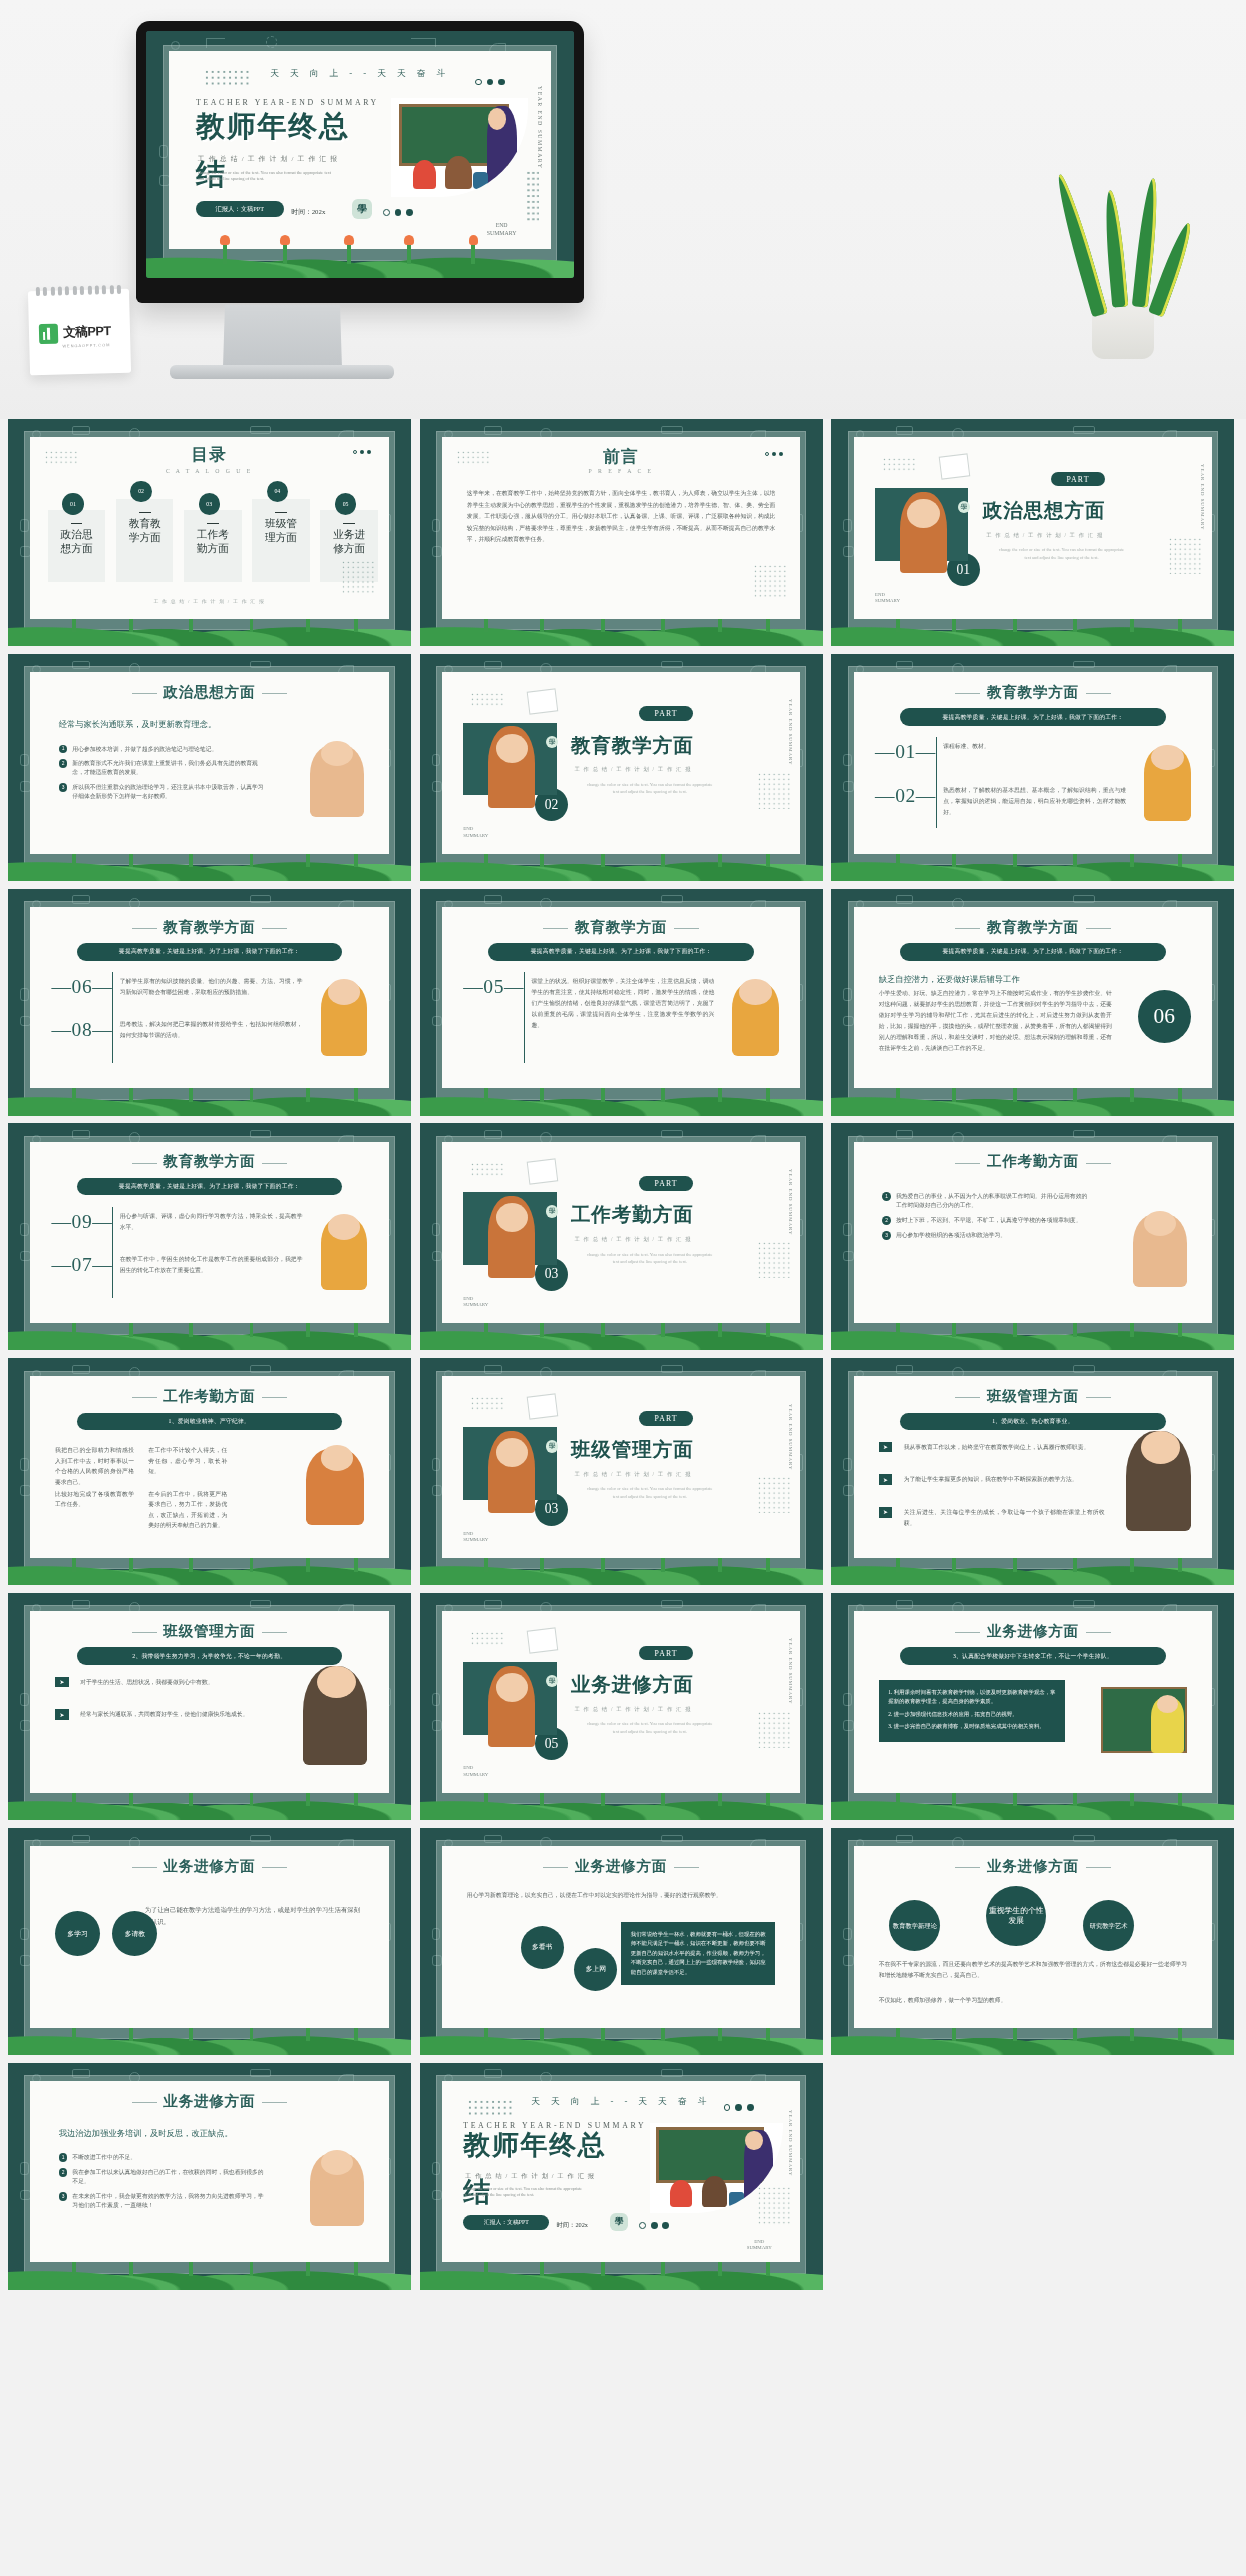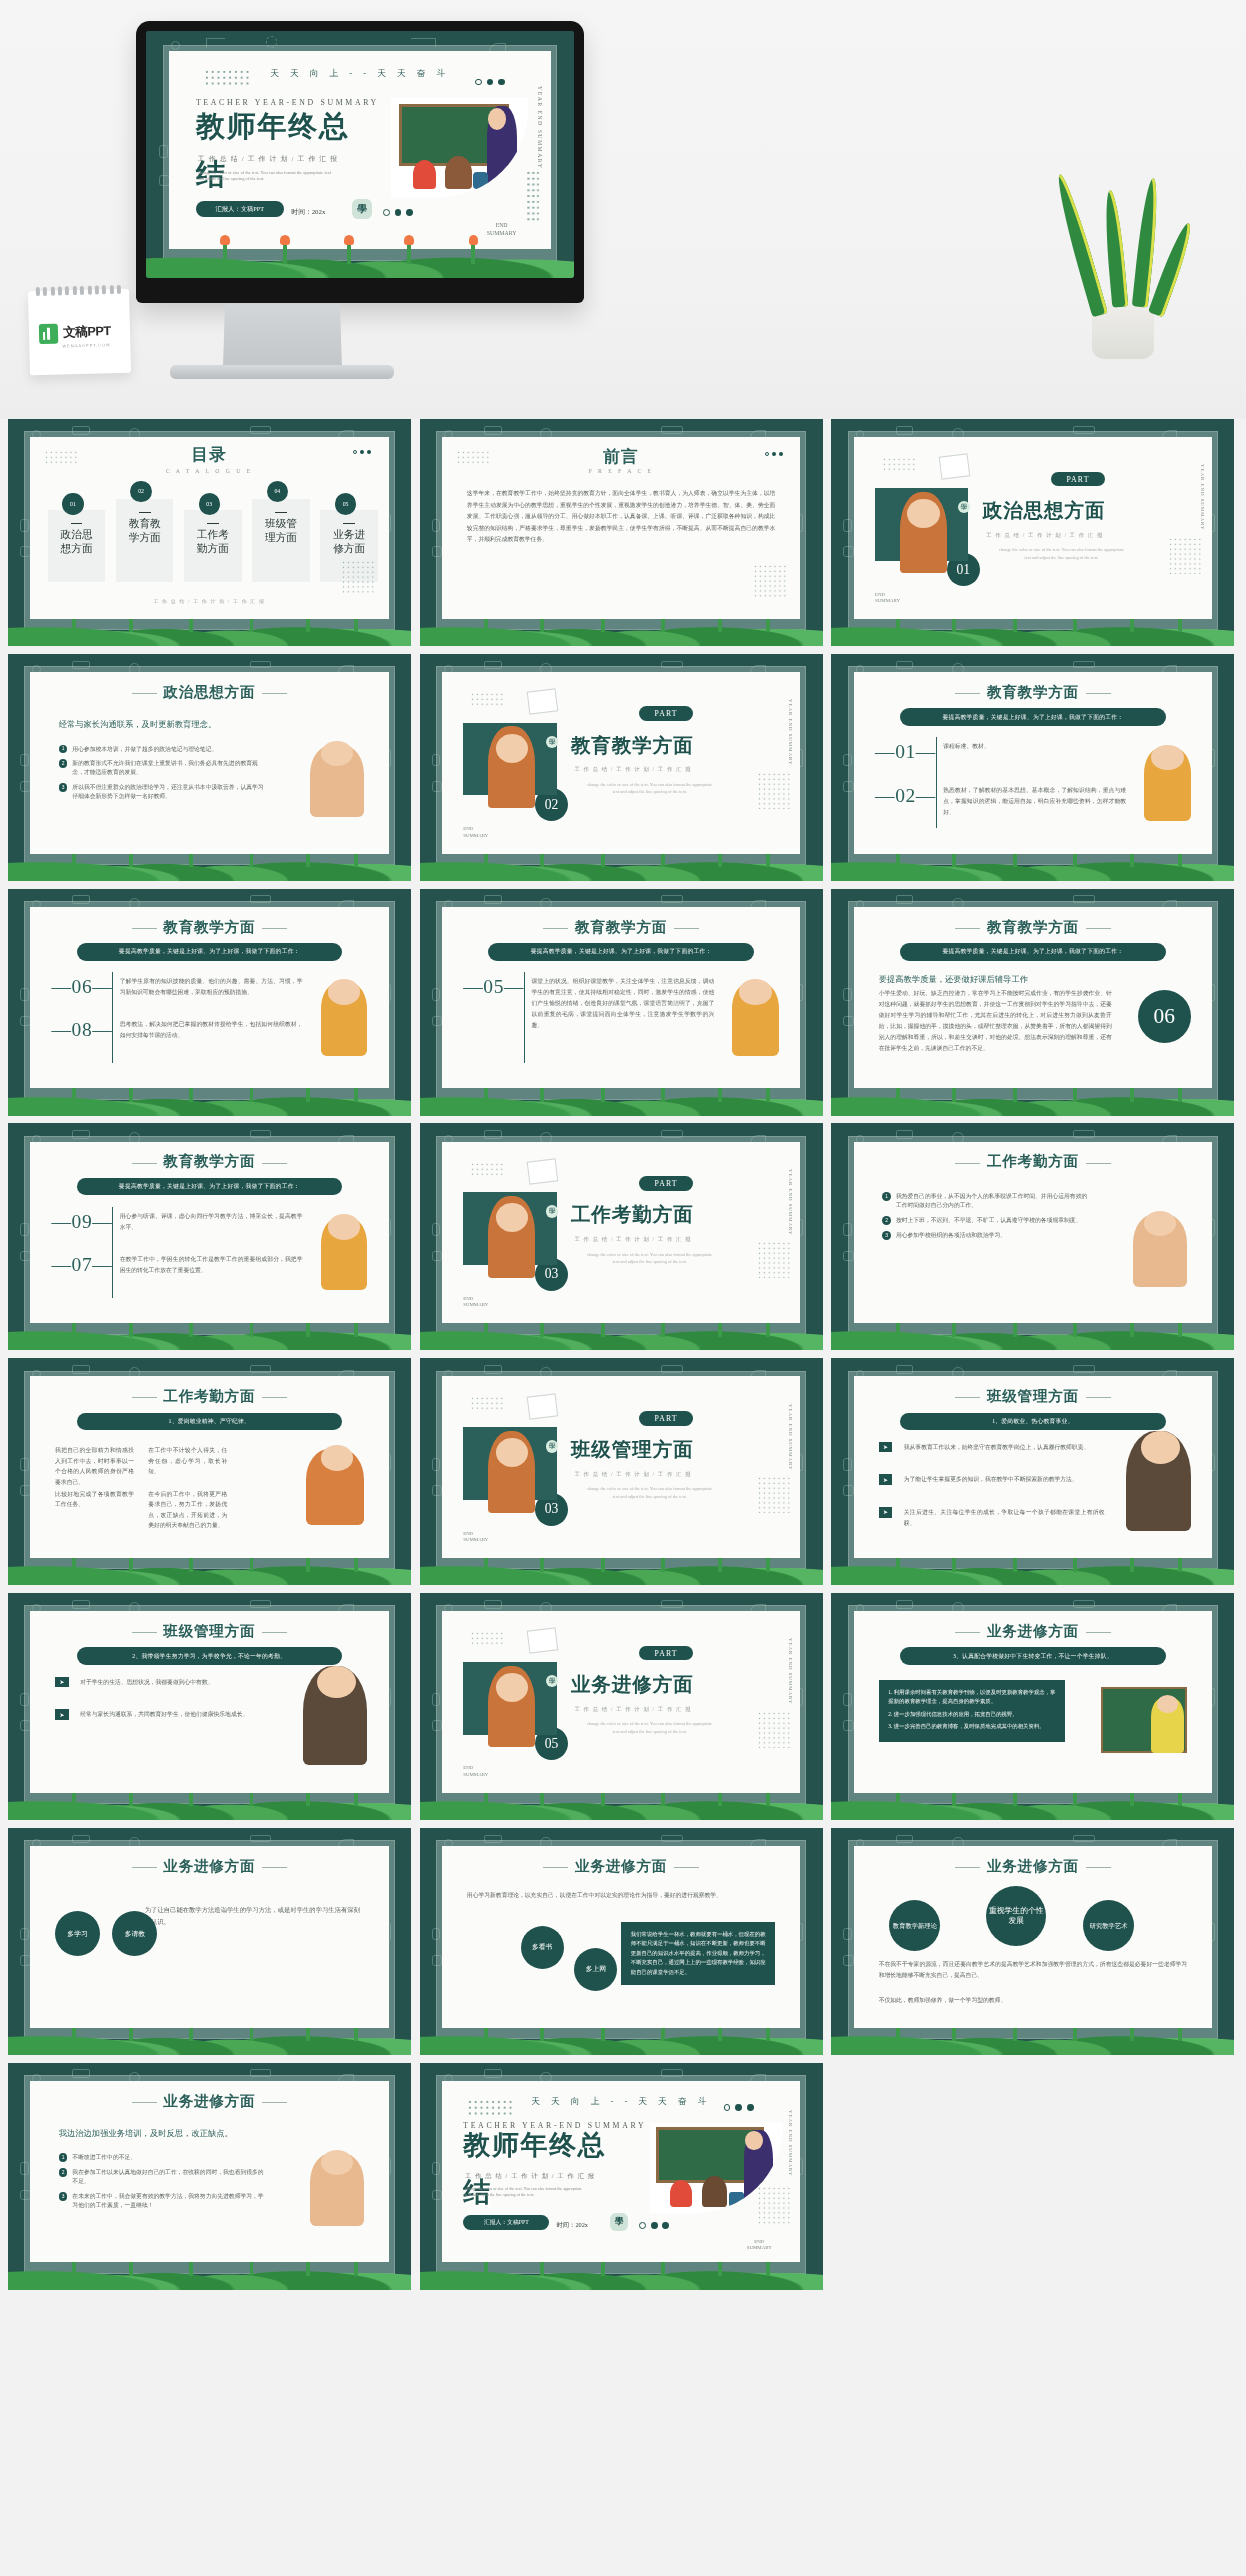--- a/index.html
+++ b/index.html
@@ -628,21 +628,21 @@
       <div class="grass"></div>
       <div class="tulip" style="left:16%"></div>
       <div class="tulip" style="left:30%"></div>
       <div class="tulip" style="left:45%"></div>
       <div class="tulip" style="left:60%"></div>
       <div class="tulip" style="left:74%"></div>
       <div class="tulip" style="left:86%"></div>
       <div class="slide-inner">
         <div class="t-title"><span class="rule"></span><span>教育教学方面</span><span class="rule"></span></div>
         <div class="t-band">要提高教学质量，关键是上好课。为了上好课，我做了下面的工作：</div>
-        <div class="t-lead" style="left:7%;top:37%;right:28%">要提高教学质量，还要做好课后辅导工作</div>
+        <div class="t-lead" style="left:7%;top:37%;right:28%">缺乏自控潜力，还要做好课后辅导工作</div>
         <div class="t-para" style="left: 7%; right: 28%; top: 45%; line-height: 1.9;">小学生爱动、好玩、缺乏自控潜力，常在学习上不能按时完成作业，有的学生抄袭作业。针对这种问题，就要抓好学生的思想教育，并使这一工作贯彻到对学生的学习指导中去，还要做好对学生学习的辅导和帮忙工作，尤其在后进生的转化上，对后进生努力做到从友善开始，比如，握握他的手，摸摸他的头，或帮忙整理衣服，从赞美着手，所有的人都渴望得到别人的理解和尊重，所以，和差生交谈时，对他的处境、想法表示深刻的理解和尊重，还有在批评学生之前，先谈谈自己工作的不足。</div>
         <div class="t-bigcircle" style="right:6%;top:46%;width:53px;height:53px;font-size:21.4px">06</div>
       </div>
     </div>
     <div class="thumb">
       <div class="chalk">
         <span style="left:6%;top:5%;width:8.8px;height:8.8px;border-radius:50%"></span>
         <span style="left:16%;top:3%;width:17.5px;height:8.8px;border-radius:1.9px"></span>
         <span style="left:30%;top:4%;width:11.7px;height:11.7px;border-radius:50%"></span>
         <span style="left:60%;top:3%;width:21.4px;height:7.8px;border-radius:1.9px"></span>

